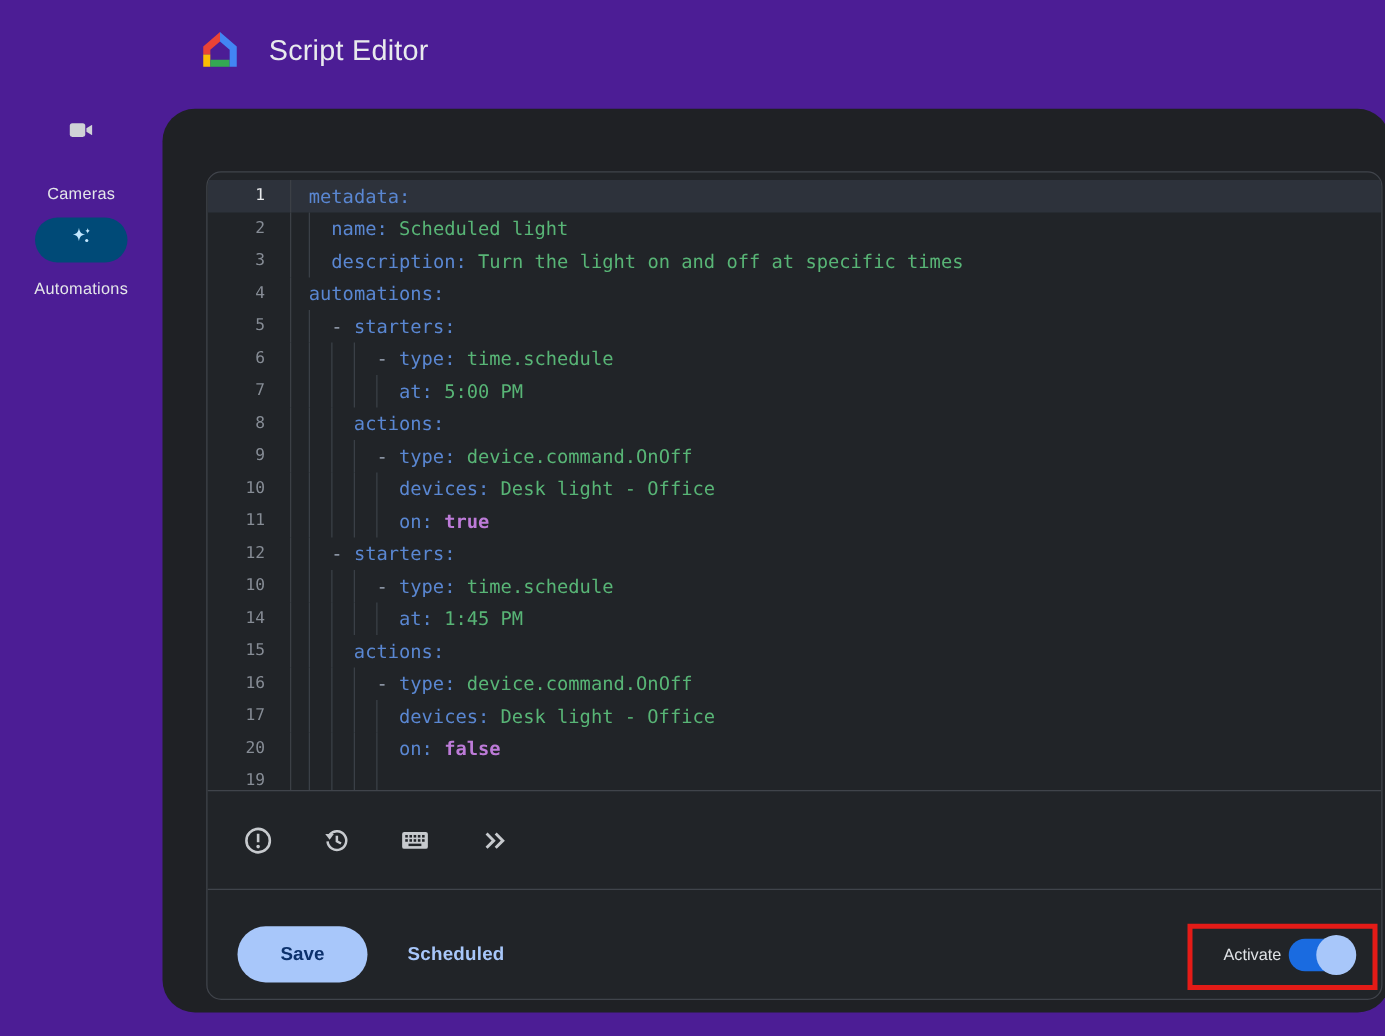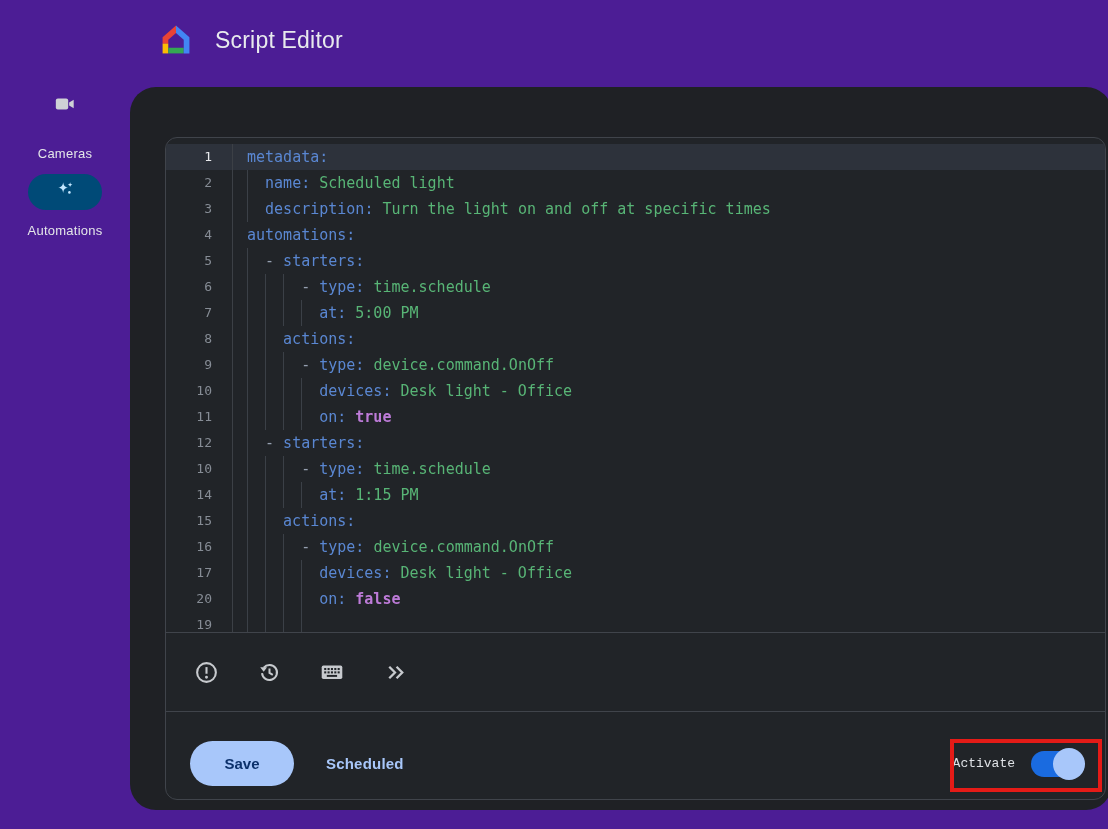--- a/index.html
+++ b/index.html
@@ -46,21 +46,21 @@
   .tb-btn svg{ display:block; }
   
   .footer{ flex:1; display:flex; align-items:center; border-top:1px solid #40444b;
            padding:16px 26px 0 24px; }
   .save-btn{ width:104px; height:45px; border-radius:23px; background:#a8c7fa; color:#0c316b;
              font-size:15px; font-weight:600; border:none; cursor:pointer;
              font-family:"Liberation Sans",sans-serif; }
   .validate-btn{ margin-left:32px; background:none; border:none; color:#a8c7fa; font-size:15px;
                  font-weight:600; cursor:pointer; font-family:"Liberation Sans",sans-serif; letter-spacing:.2px; }
   .activate{ margin-left:auto; display:flex; align-items:center; }
-  .activate-label{ font-size:13px; color:#dfe2e6; margin-right:16px;font-family:Liberation Mono, monospace; }
+  .activate-label{ font-size:13px; color:#dfe2e6; margin-right:6px; }
   .switch{ position:relative; width:48px; height:26px; border-radius:13px; background:#3a3d42; cursor:pointer; }
   .switch.on{ background:#1a6be0; }
   .knob{ position:absolute; left:-6px; top:-3px; width:32px; height:32px; border-radius:50%; background:#8b9097; }
   .switch.on .knob{ left:auto; right:-6px; background:#a8c7fa; }
   
   .annotation{ position:absolute; left:950px; top:739px; width:152px; height:53px;
                border:4px solid #e41b17; pointer-events:none; }
 </style>
 </head>
 <body>
@@ -111,21 +111,21 @@
           <div class="cm-line"><span class="ln">4</span><span class="code"><span class="c-key">automations:</span></span></div>
           <div class="cm-line"><span class="ln">5</span><span class="code"><span class="guide"></span><span class="c-dash">- </span><span class="c-key">starters:</span></span></div>
           <div class="cm-line"><span class="ln">6</span><span class="code"><span class="guide"></span><span class="guide"></span><span class="guide"></span><span class="c-dash">- </span><span class="c-key">type:</span><span class="c-str"> time.schedule</span></span></div>
           <div class="cm-line"><span class="ln">7</span><span class="code"><span class="guide"></span><span class="guide"></span><span class="guide"></span><span class="guide"></span><span class="c-key">at:</span><span class="c-str"> 5:00 PM</span></span></div>
           <div class="cm-line"><span class="ln">8</span><span class="code"><span class="guide"></span><span class="guide"></span><span class="c-key">actions:</span></span></div>
           <div class="cm-line"><span class="ln">9</span><span class="code"><span class="guide"></span><span class="guide"></span><span class="guide"></span><span class="c-dash">- </span><span class="c-key">type:</span><span class="c-str"> device.command.OnOff</span></span></div>
           <div class="cm-line"><span class="ln">10</span><span class="code"><span class="guide"></span><span class="guide"></span><span class="guide"></span><span class="guide"></span><span class="c-key">devices:</span><span class="c-str"> Desk light - Office</span></span></div>
           <div class="cm-line"><span class="ln">11</span><span class="code"><span class="guide"></span><span class="guide"></span><span class="guide"></span><span class="guide"></span><span class="c-key">on:</span><span class="c-bool"> true</span></span></div>
           <div class="cm-line"><span class="ln">12</span><span class="code"><span class="guide"></span><span class="c-dash">- </span><span class="c-key">starters:</span></span></div>
           <div class="cm-line"><span class="ln">10</span><span class="code"><span class="guide"></span><span class="guide"></span><span class="guide"></span><span class="c-dash">- </span><span class="c-key">type:</span><span class="c-str"> time.schedule</span></span></div>
-          <div class="cm-line"><span class="ln">14</span><span class="code"><span class="guide"></span><span class="guide"></span><span class="guide"></span><span class="guide"></span><span class="c-key">at:</span><span class="c-str"> 1:15 PM</span></span></div>
+          <div class="cm-line"><span class="ln">14</span><span class="code"><span class="guide"></span><span class="guide"></span><span class="guide"></span><span class="guide"></span><span class="c-key">at:</span><span class="c-str"> 1:45 PM</span></span></div>
           <div class="cm-line"><span class="ln">15</span><span class="code"><span class="guide"></span><span class="guide"></span><span class="c-key">actions:</span></span></div>
           <div class="cm-line"><span class="ln">16</span><span class="code"><span class="guide"></span><span class="guide"></span><span class="guide"></span><span class="c-dash">- </span><span class="c-key">type:</span><span class="c-str"> device.command.OnOff</span></span></div>
           <div class="cm-line"><span class="ln">17</span><span class="code"><span class="guide"></span><span class="guide"></span><span class="guide"></span><span class="guide"></span><span class="c-key">devices:</span><span class="c-str"> Desk light - Office</span></span></div>
           <div class="cm-line"><span class="ln">20</span><span class="code"><span class="guide"></span><span class="guide"></span><span class="guide"></span><span class="guide"></span><span class="c-key">on:</span><span class="c-bool"> false</span></span></div>
           <div class="cm-line"><span class="ln">19</span><span class="code"><span class="guide"></span><span class="guide"></span><span class="guide"></span><span class="guide"></span></span></div>
         </div>
 
       <div class="toolbar">
         <button class="tb-btn" title="">
           <svg width="25" height="25" viewBox="0 0 24 24" fill="none" stroke="#c7cace" stroke-width="2">

